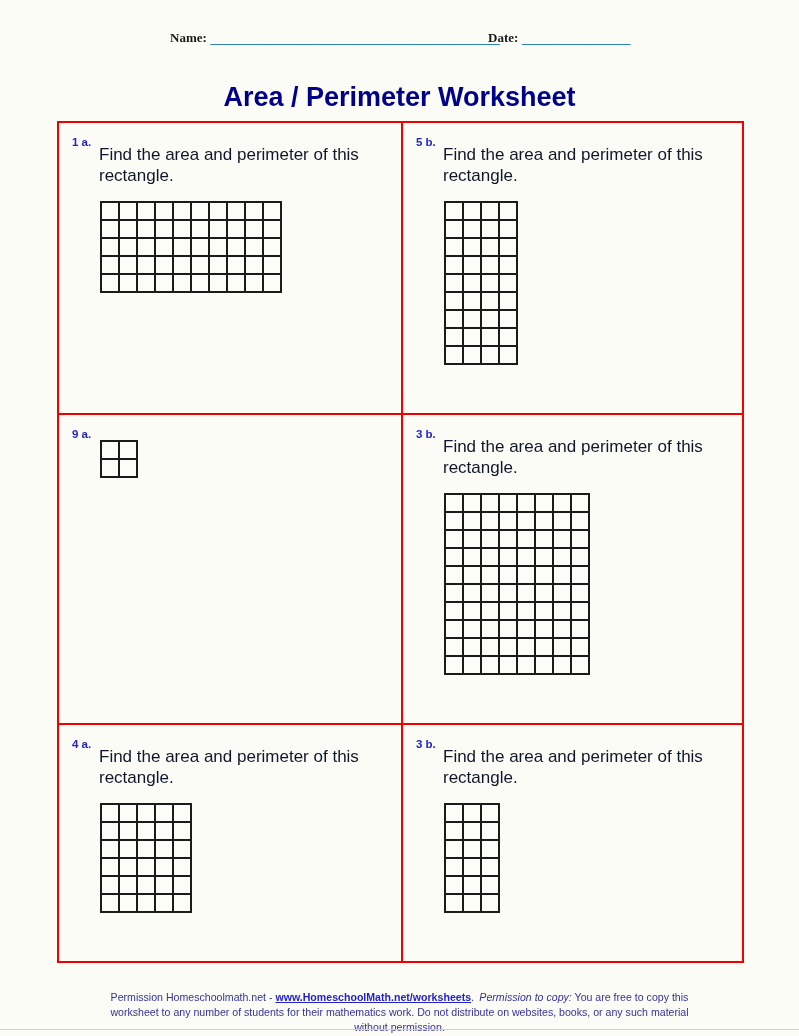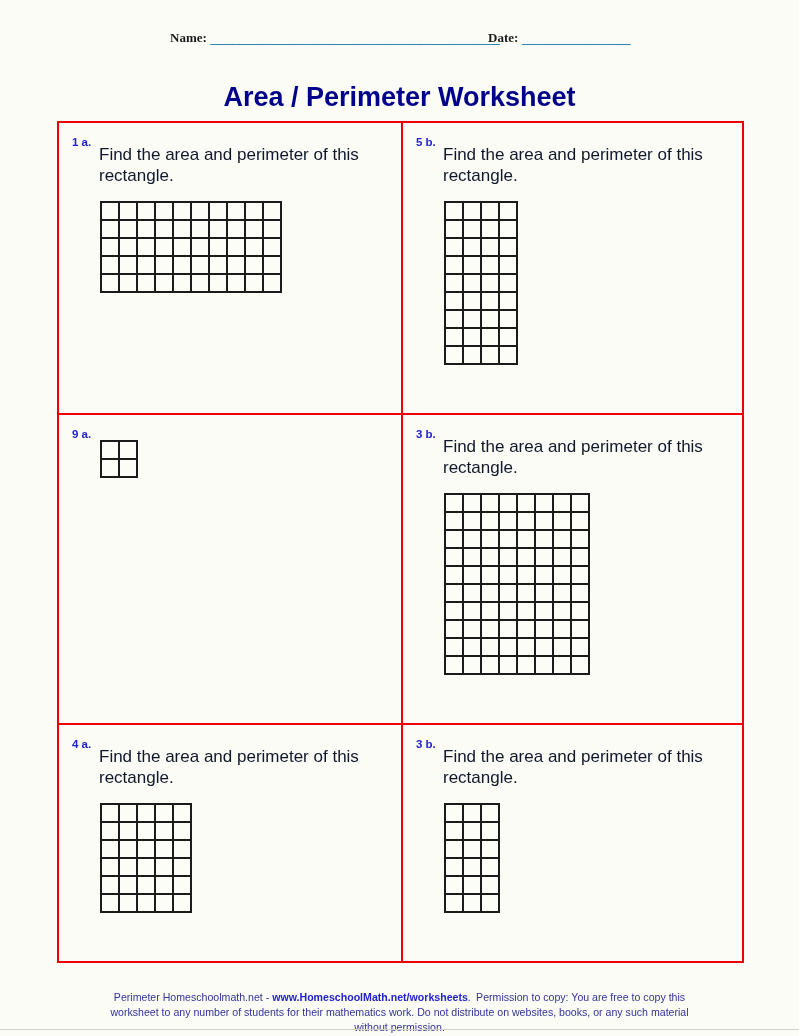--- a/index.html
+++ b/index.html
@@ -54,22 +54,22 @@
     border:2px solid #1b1b1b;
     width:max-content;
     margin:15px 0 0 1px;
   }
   .ugrid .sq{width:16px;height:16px;background:#fdfdf8;}
   
   .footer{
     position:absolute;top:990px;left:99.5px;width:600px;
     text-align:center;font-size:10.6px;line-height:15px;color:#333399;
   }
-  .footer a{color:#2222cc;font-weight:bold;cursor:pointer;}
-  .footer .ital{}
+  .footer a{color:#2222cc;font-weight:bold;text-decoration:underline;cursor:pointer;}
+  .footer .ital{font-style:italic;}
   .bottomline{
     position:absolute;top:1029px;left:0;width:799px;height:0;
     border-top:1.5px solid #d2d2ca;
   }
 </style>
 </head>
 <body>
 
 <div class="hdr">
   <b>Name:</b>
@@ -339,16 +339,16 @@
         <div class="sq"></div>
         <div class="sq"></div>
         <div class="sq"></div>
         <div class="sq"></div>
       </div>
   </div>
 
 </div>
 
 <div class="footer">
-  <span>Perimeter Homeschoolmath.net - </span><a>www.HomeschoolMath.net/worksheets</a><span>. </span><span class="ital">Permission to copy:</span><span> You are free to copy this worksheet to any number of students for their mathematics work. Do not distribute on websites, books, or any such material without permission.</span>
+  <span>Permission Homeschoolmath.net - </span><a>www.HomeschoolMath.net/worksheets</a><span>. </span><span class="ital">Permission to copy:</span><span> You are free to copy this worksheet to any number of students for their mathematics work. Do not distribute on websites, books, or any such material without permission.</span>
 </div>
 
 <div class="bottomline"></div>
 
 </body></html>

